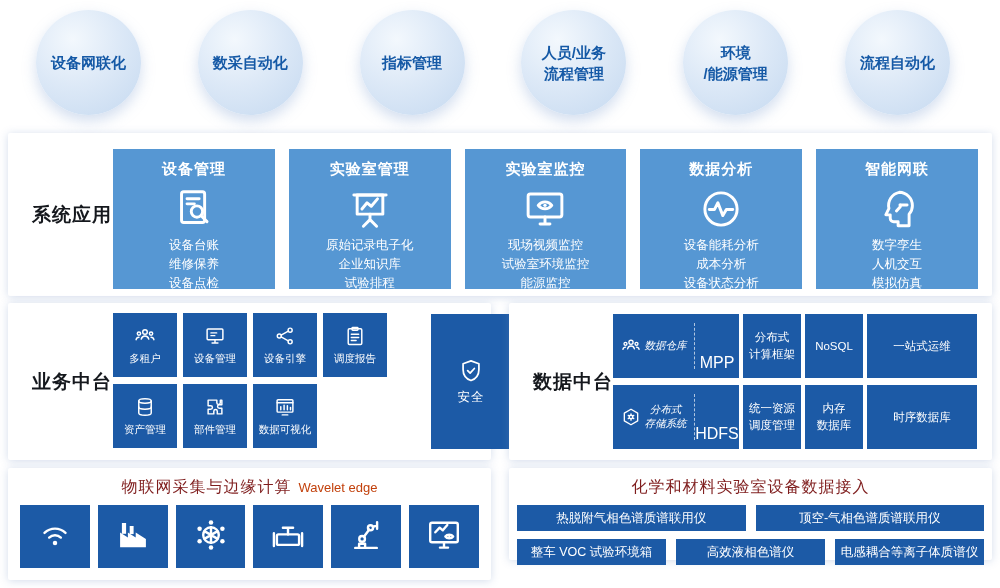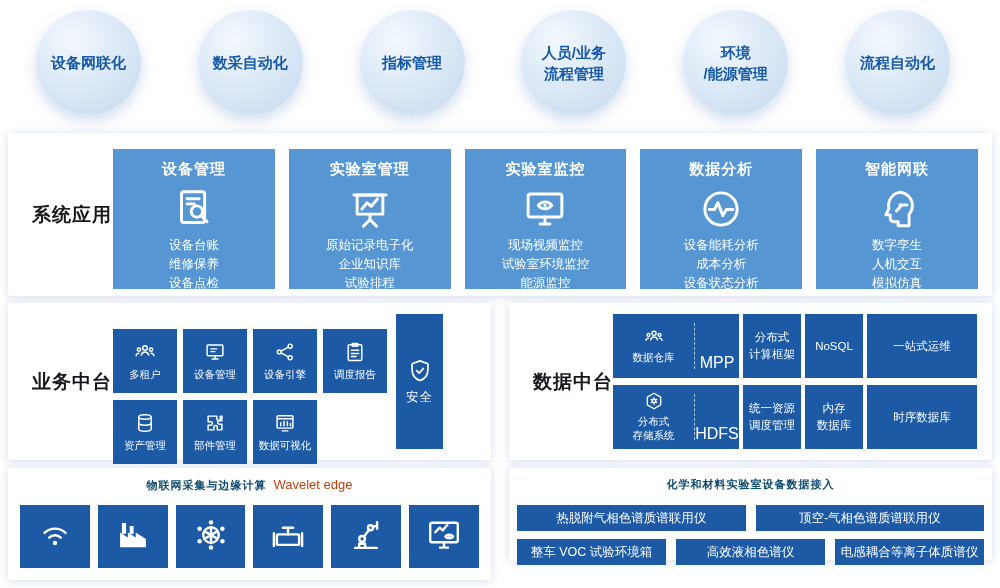--- a/index.html
+++ b/index.html
@@ -24,49 +24,49 @@
   #panel-apps { left:8px; top:133px; width:984px; height:163px; }
   .apps-cards { position:absolute; left:105px; top:16px; bottom:7px; right:14px; display:flex; gap:14px; }
   .app-card { flex:1; background:#5697d3; color:#fff; text-align:center; padding-top:11px; }
   .app-title { font-size:15px; font-weight:bold; letter-spacing:1px; }
   .app-icon { width:44px; height:44px; margin:8px auto 5px; }
   .app-icon svg { width:100%; height:100%; }
   .app-lines { font-size:12.5px; line-height:1.5; }
 
   
   #panel-biz { left:8px; top:303px; width:483px; height:157px; }
-  .biz-grid { position:absolute; left:105px; top:26px; }
+  .biz-grid { position:absolute; left:105px; top:10px; }
   .biz-row { display:flex; gap:6px; margin-bottom:7px; }
   .tile { width:64px; height:64px; background:#1c5aa6; color:#fff; display:flex; flex-direction:column;
           align-items:center; justify-content:center; gap:5px; text-align:center; }
   .tile-icon { width:22px; height:22px; display:block; }
   .tile-icon svg { width:100%; height:100%; display:block; }
   .tile-label { font-size:10.5px; line-height:1.3; }
-  .security-tile { position:absolute; left:388px; top:11px; width:47px; height:135px; }
+  .security-tile { position:absolute; left:423px; top:11px; width:80px; height:135px; }
   .security-tile .tile-icon { width:26px; height:26px; }
   .security-tile .tile-label { font-size:12.5px; letter-spacing:1px; }
 
   
   #panel-data { left:509px; top:303px; width:483px; height:157px; }
   .data-grid { position:absolute; left:104px; top:11px; right:15px; }
   .data-row { display:flex; gap:4px; margin-bottom:7px; height:64px; }
   .combo { width:126px; background:#1c5aa6; display:flex; color:#fff; }
-  .combo-left { flex:1; display:flex; flex-direction:column; align-items:center; justify-content:center; gap:4px; text-align:center; }
+  .combo-left { flex:1; display:flex; flex-direction:row; align-items:center; justify-content:center; gap:4px; text-align:center;font-style:italic; }
   .combo-left .tile-icon { width:20px; height:20px; }
   .combo-left .tile-label { font-size:10.5px; line-height:1.3; }
   .combo-divider { width:0; border-left:1px dashed rgba(255,255,255,.65); margin:9px 0; }
   .combo-right { width:44px; display:flex; align-items:center; justify-content:center; font-size:16px;margin-top:34px; }
   .dtile { background:#1c5aa6; color:#fff; display:flex; align-items:center; justify-content:center;
            text-align:center; font-size:11.5px; line-height:1.45; }
   .w58 { width:58px; } .grow { flex:1; }
 
   
   #panel-edge { left:8px; top:468px; width:483px; height:112px; }
   .panel-header { position:absolute; top:9px; left:0; right:0; display:flex; justify-content:center; align-items:baseline; gap:7px; }
-  .hdr-title { font-size:11px; font-weight:bold; color:#0c4a6e; letter-spacing:1px; }
+  .hdr-title { font-size:16px; font-weight:normal; color:#7f1d1d; letter-spacing:1px; }
   .hdr-sub { font-size:13px; color:#c2410c; }
   .edge-tiles { position:absolute; left:12px; right:12px; top:37px; bottom:12px; display:flex; gap:8px; }
   .edge-tile { flex:1; background:#1c5aa6; display:flex; align-items:center; justify-content:center; }
   .edge-tile svg { width:36px; height:36px; }
 
   
   #panel-lab { left:509px; top:468px; width:483px; height:92px; }
   .lab-rows { position:absolute; left:8px; right:8px; top:37px; }
   .lab-row { display:flex; gap:10px; margin-bottom:8px; }
   .lab-tile { flex:1; height:26px; background:#1c5aa6; color:#fff; font-size:12.5px;

